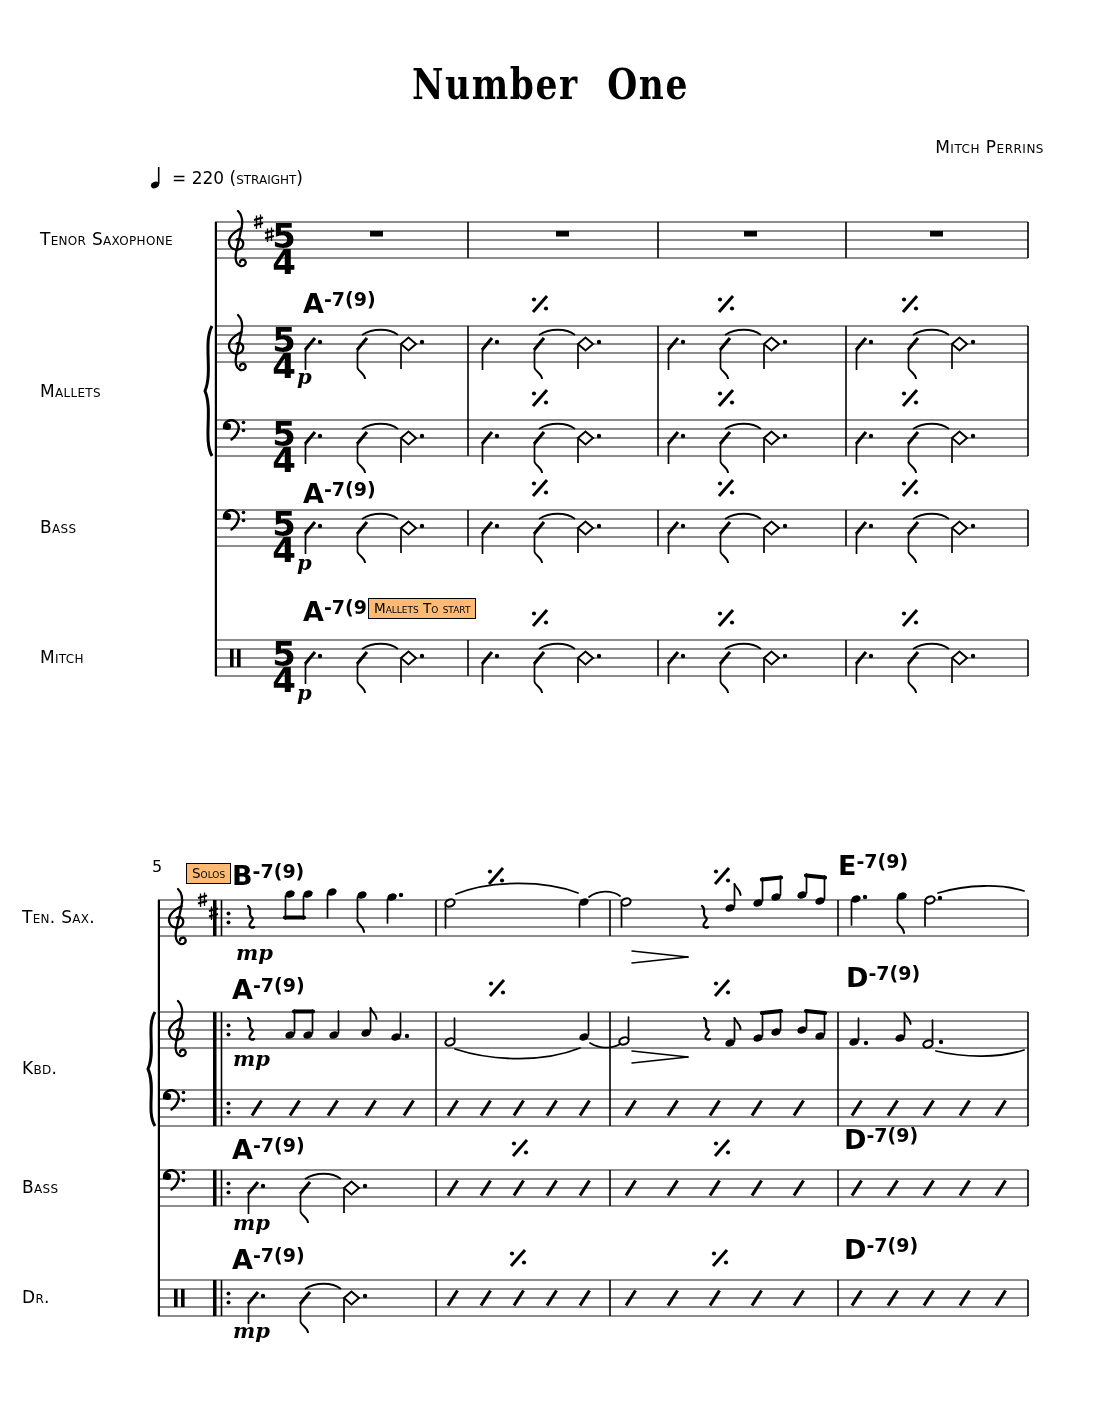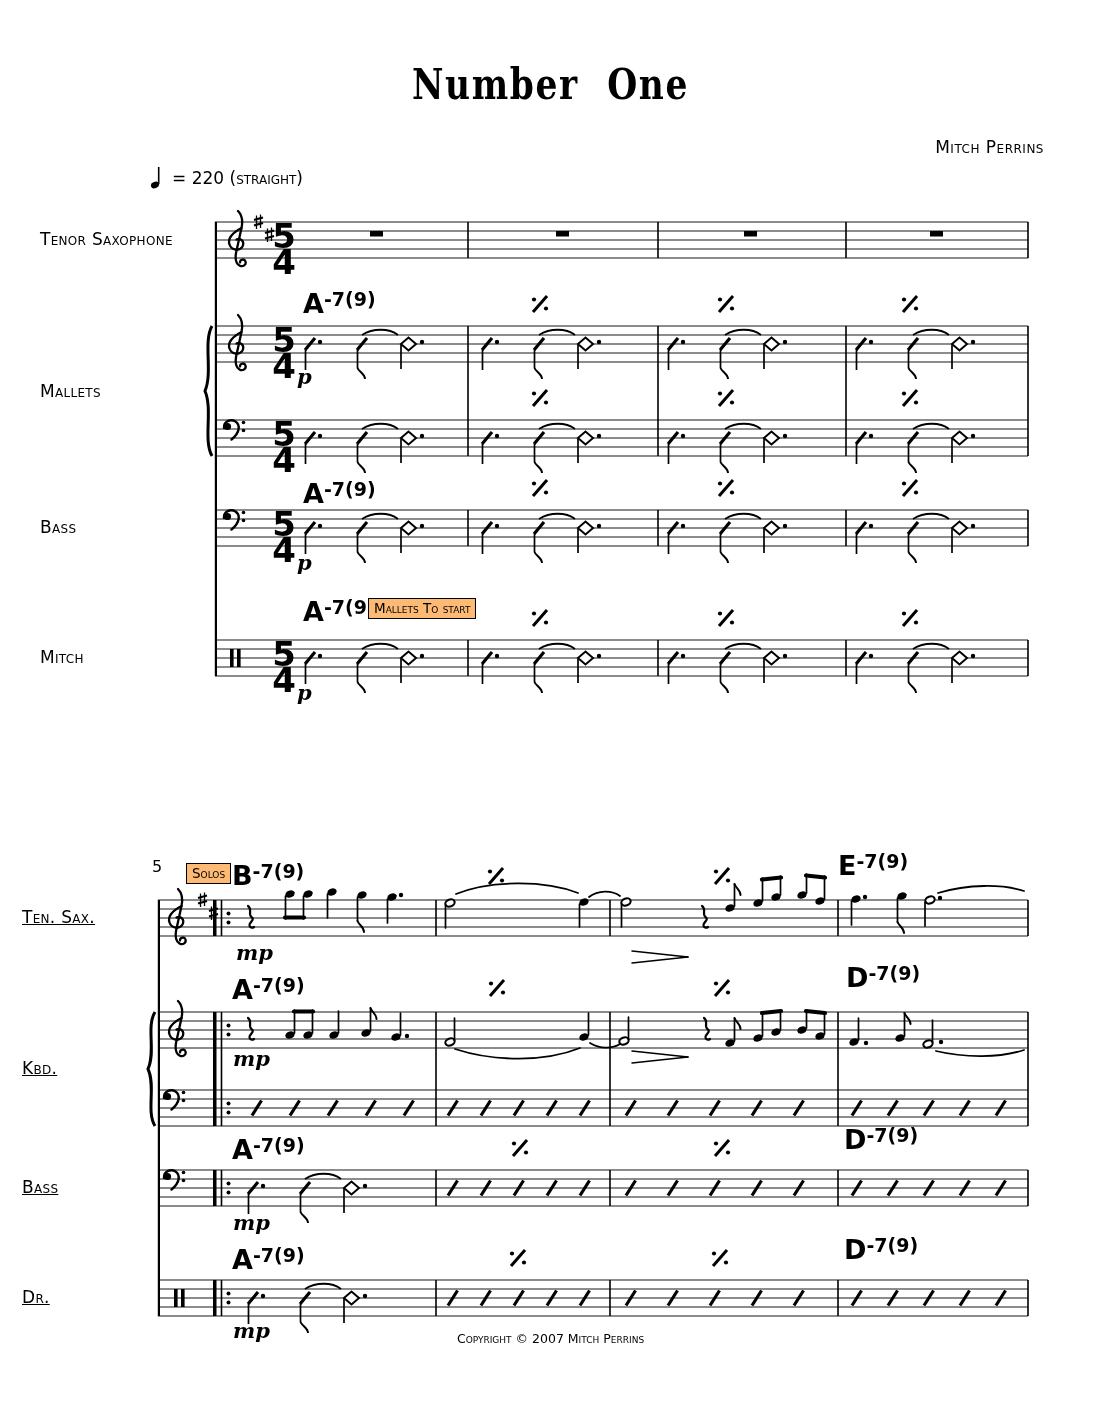--- a/index.html
+++ b/index.html
@@ -6,21 +6,21 @@
   #page{position:relative;width:1101px;height:1425px;background:#ffffff;font-family:"DejaVu Sans",sans-serif;color:#000;overflow:hidden;}
   svg{position:absolute;left:0;top:0;}
   .title{position:absolute;left:0;top:60px;width:100%;text-align:center;
          font-family:"DejaVu Serif",serif;font-weight:bold;font-size:42px;
          letter-spacing:2px;word-spacing:18px;transform:scaleX(.82);}
   .composer{position:absolute;right:57px;top:137px;font-size:17px;font-variant:small-caps;letter-spacing:.5px;}
   .tempo{position:absolute;left:172px;top:168px;font-size:17px;font-variant:small-caps;}
   .tempo-icon{position:absolute;left:150px;top:165px;}
   .lbl{position:absolute;text-align:left;font-size:17px;font-variant:small-caps;letter-spacing:.3px;}
   .lbl.s1{left:40px;width:160px;}
-  .lbl.s2{left:22px;width:120px;text-decoration:underline;}
+  .lbl.s2{left:22px;width:120px;}
   .chord{position:absolute;font-size:27px;font-weight:600;white-space:nowrap;}
   .chord .suf{font-size:19px;position:relative;top:-7px;font-weight:600;}
   .dyn{position:absolute;font-family:"DejaVu Serif",serif;font-style:italic;font-weight:bold;font-size:21px;}
   .boxed{position:absolute;border:1.6px solid #000;padding:0 5px;font-size:13.5px;
          font-variant:small-caps;line-height:19px;background:#fdba74;white-space:nowrap;}
   .mnum{position:absolute;left:152px;top:857px;font-size:16px;}
   .copyright{position:absolute;left:0;top:1331px;width:100%;text-align:center;font-size:12.5px;font-variant:small-caps;}
 </style>
 </head>
 <body>
@@ -464,15 +464,14 @@
 <div class="dyn" style="left:297px;top:680px;">p</div>
 <div class="dyn" style="left:236px;top:940px;">mp</div>
 <div class="dyn" style="left:233px;top:1046px;">mp</div>
 <div class="dyn" style="left:233px;top:1210px;">mp</div>
 <div class="dyn" style="left:233px;top:1318px;">mp</div>
 
 <div class="boxed" style="left:368px;top:598px;">Mallets To start</div>
 <div class="boxed" style="left:186px;top:823px;margin-top:40px;">Solos</div>
 <div class="mnum">5</div>
 
-<div class="copyright">Copyright © 2007 Mitch Perrins</div>
 
 </div>
 
 </body></html>

